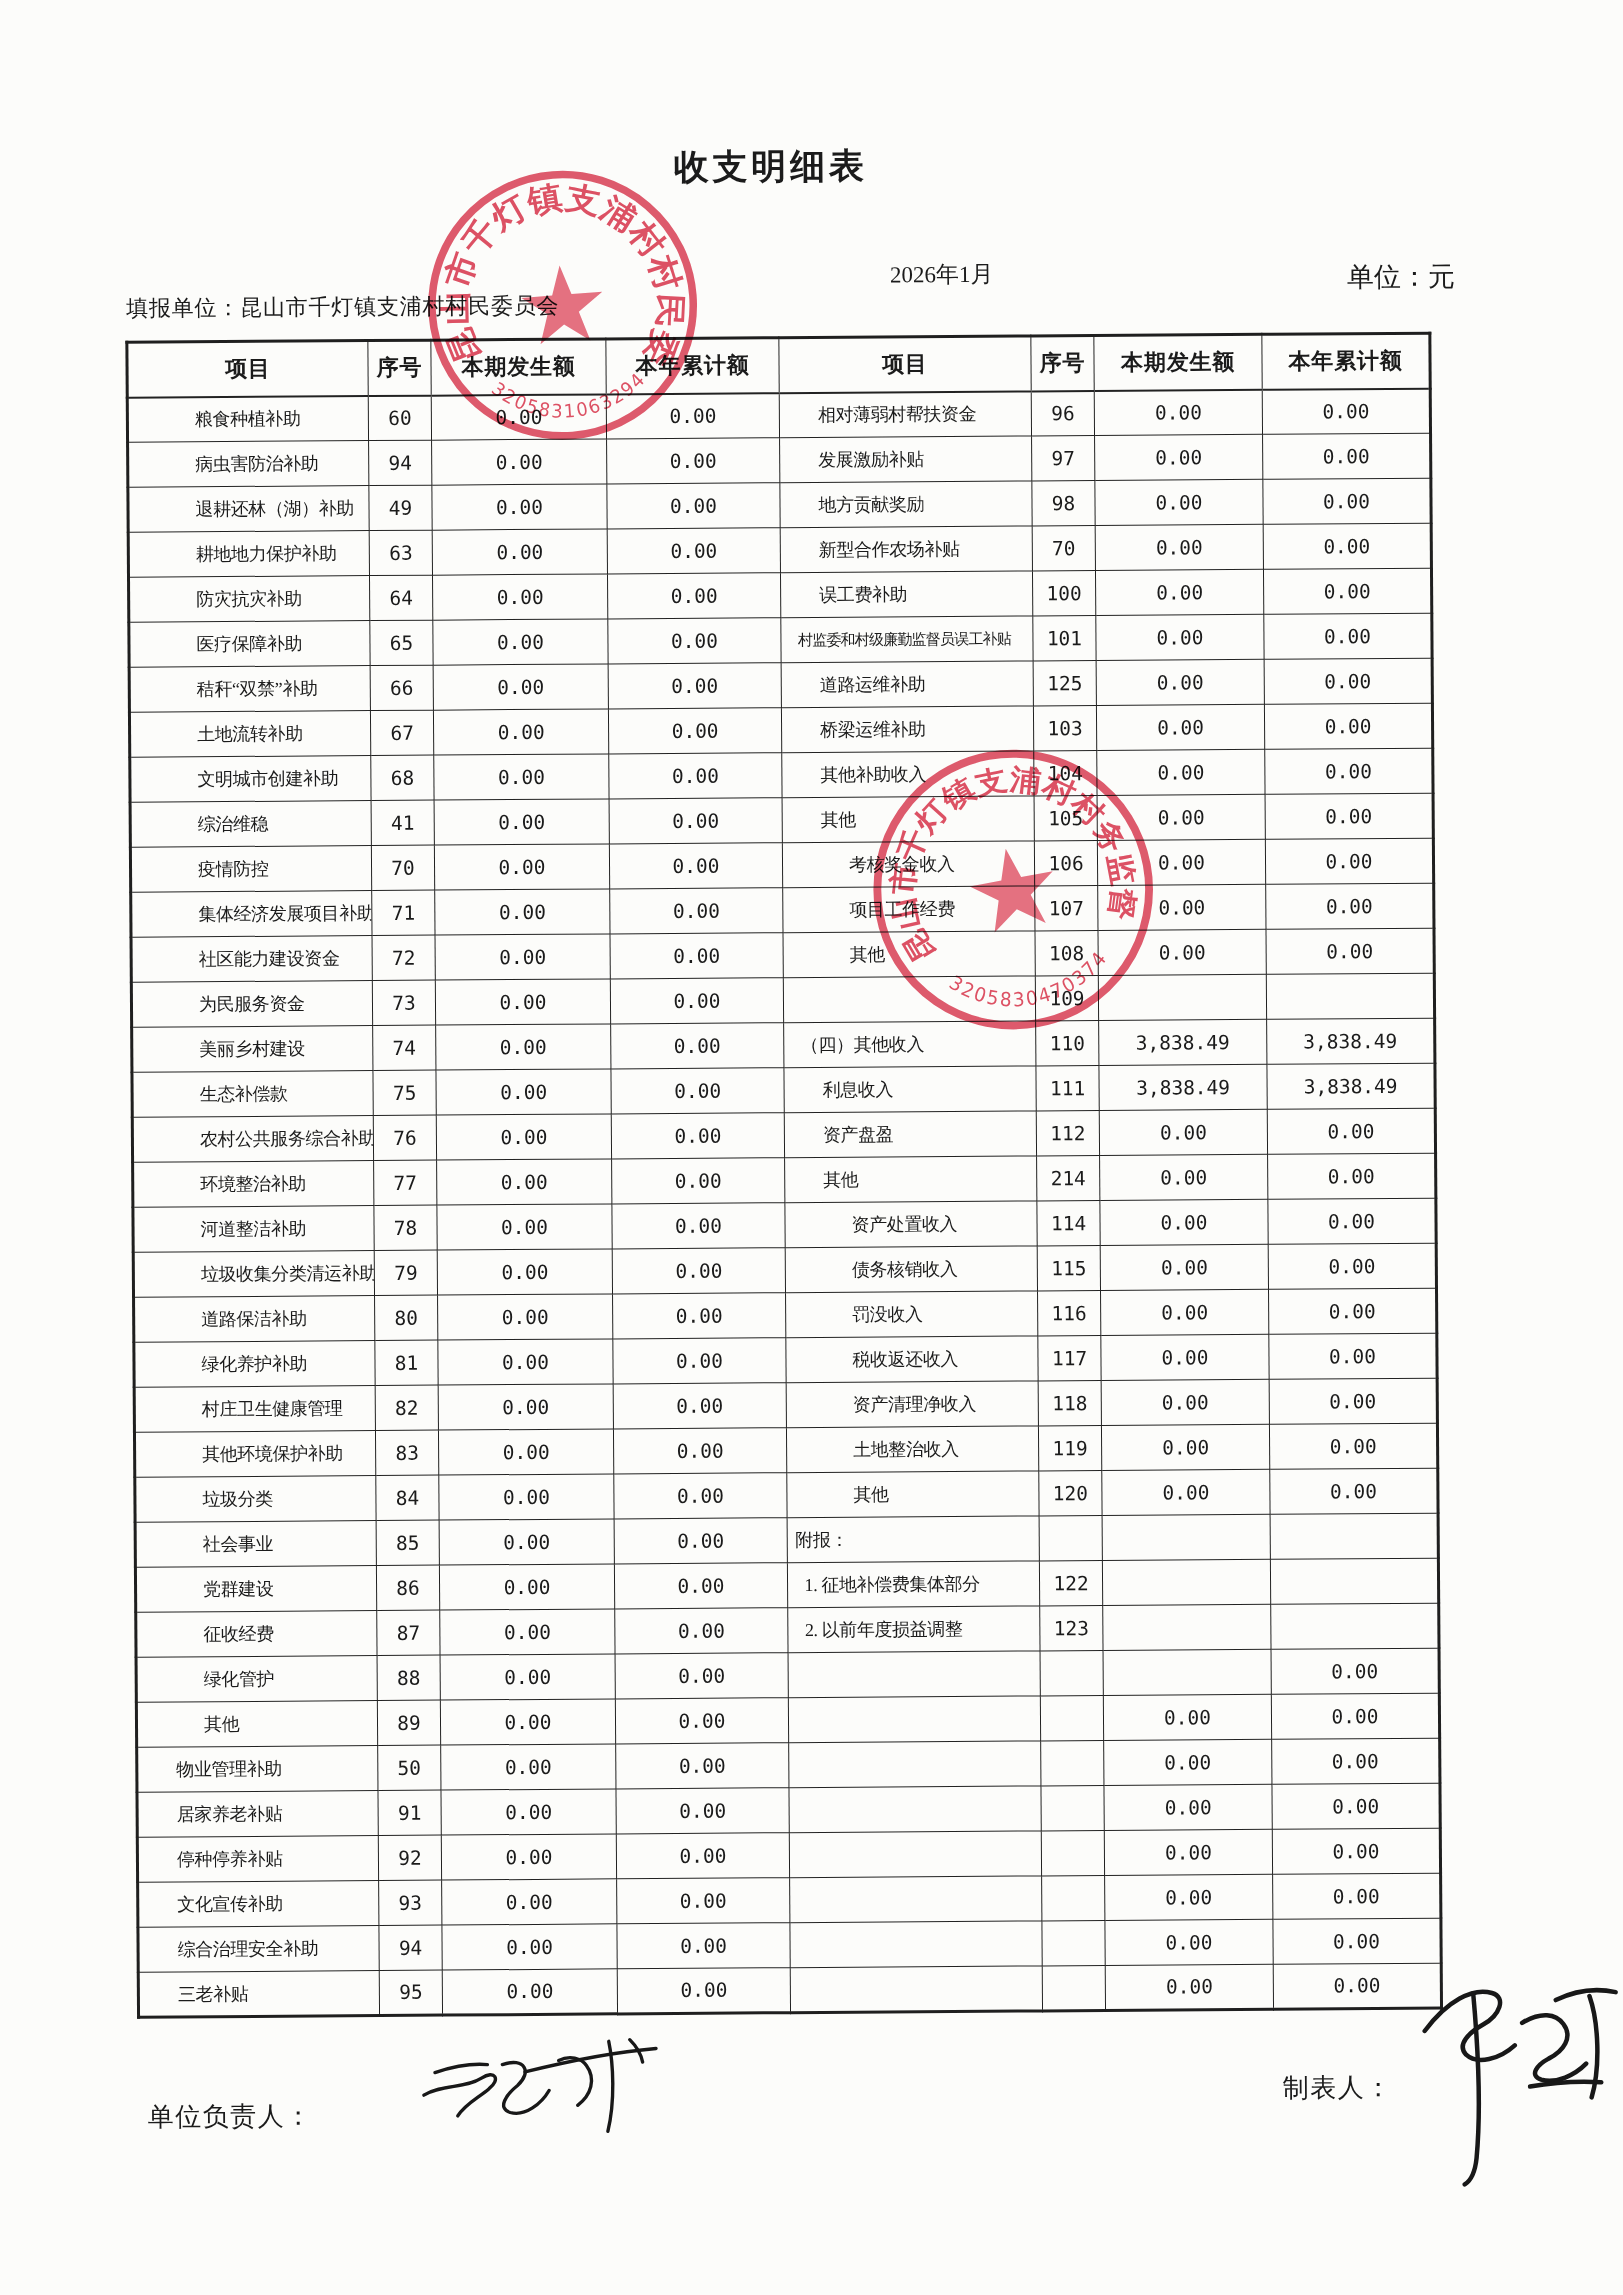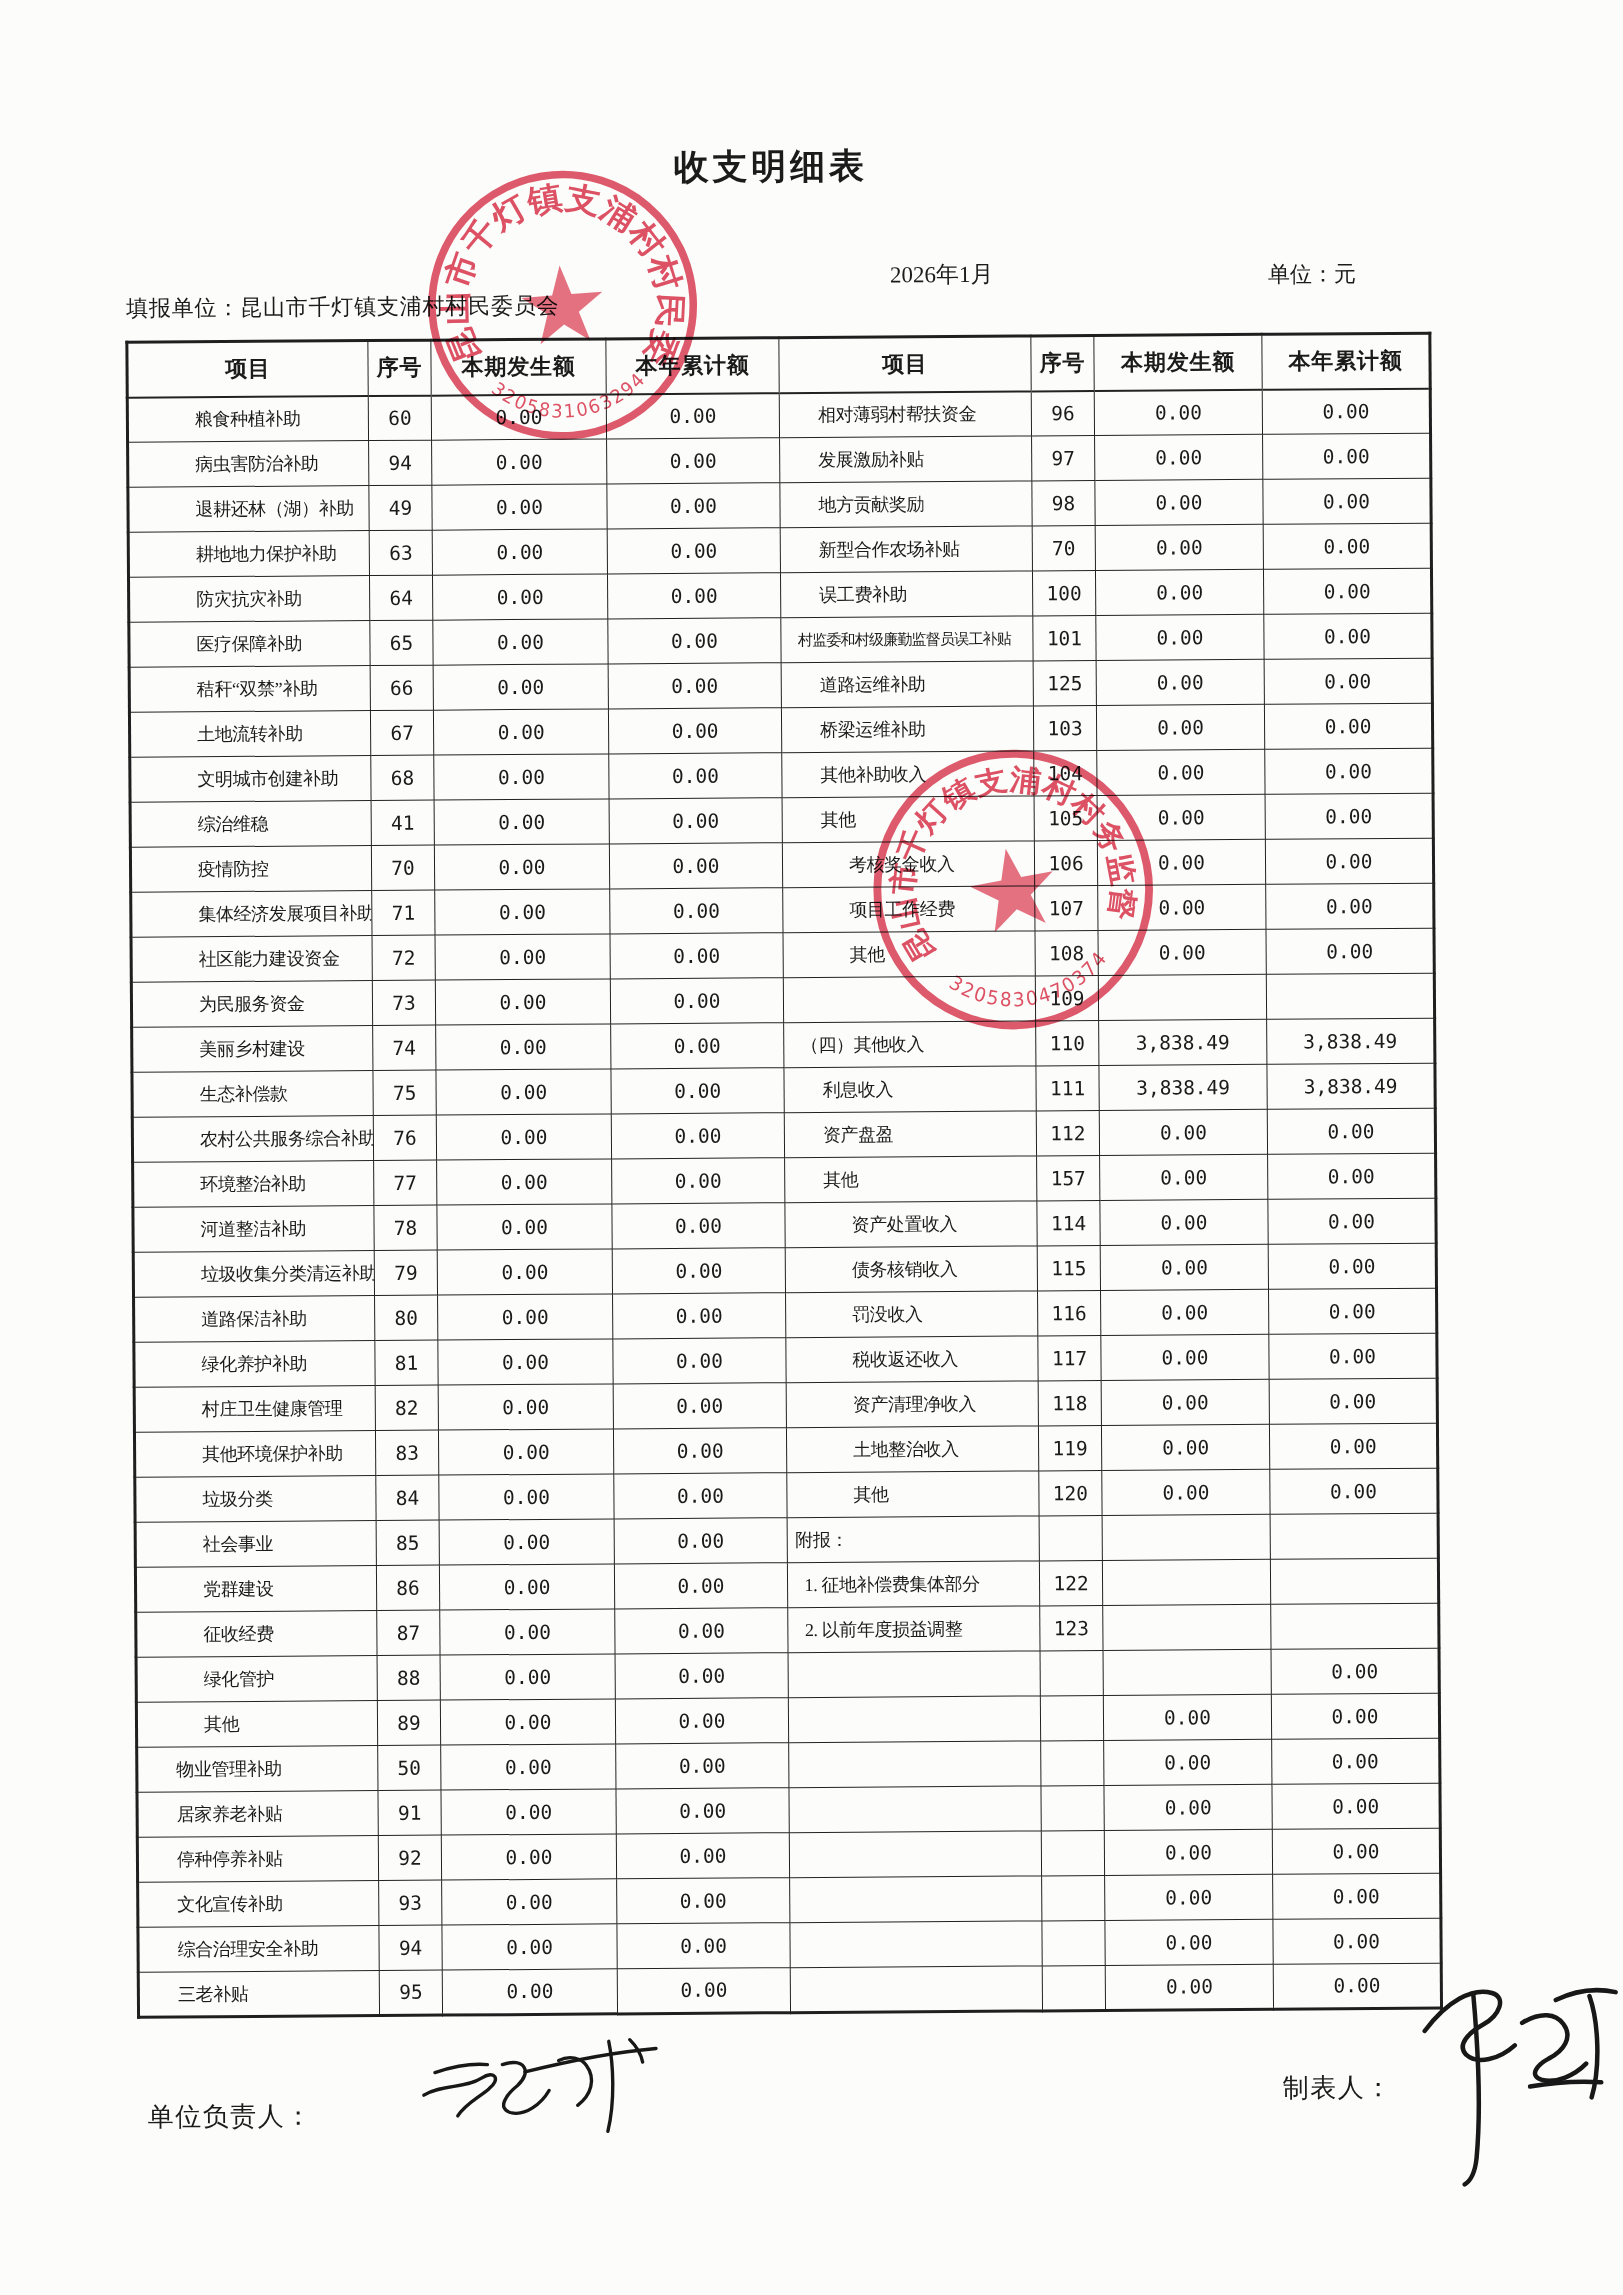--- a/index.html
+++ b/index.html
@@ -7,21 +7,21 @@
     position:relative;width:1623px;height:2295px;background:#fcfcfa;
     overflow:hidden;font-family:"Liberation Serif","DejaVu Serif",serif;color:#1b1b1b;
   }
   .tilt{position:absolute;inset:0;transform:rotate(-0.4deg);transform-origin:50% 50%;}
   .page-title{
     position:absolute;left:0;top:143px;width:1555px;text-align:center;
     font-size:35px;font-weight:700;letter-spacing:3.8px;
   }
   .report-unit{position:absolute;left:132px;top:289px;font-size:22px;letter-spacing:0.8px;}
   .period{position:absolute;left:896px;top:260px;font-size:23px;}
-  .unit-label{position:absolute;left:1274px;top:263px;font-size:22px;}
+  .unit-label{position:absolute;left:1353px;top:263px;font-size:27px;}
 
   table.grid{
     position:absolute;left:131px;top:336px;width:1304px;
     border-collapse:collapse;table-layout:fixed;
     border:3px solid #1f1f1f;
   }
   table.grid th,table.grid td{
     border:1.9px solid #222;padding:0;vertical-align:middle;
     overflow:hidden;white-space:nowrap;
   }
@@ -253,21 +253,21 @@
             <td class="num">112</td>
             <td class="num">0.00</td>
             <td class="num">0.00</td>
           </tr>
           <tr>
             <td class="item" style="padding-left: 66px;">环境整治补助</td>
             <td class="num">77</td>
             <td class="num">0.00</td>
             <td class="num">0.00</td>
             <td class="item" style="padding-left: 38px;">其他</td>
-            <td class="num">157</td>
+            <td class="num">214</td>
             <td class="num">0.00</td>
             <td class="num">0.00</td>
           </tr>
           <tr>
             <td class="item" style="padding-left: 66px;">河道整洁补助</td>
             <td class="num">78</td>
             <td class="num">0.00</td>
             <td class="num">0.00</td>
             <td class="item" style="padding-left: 66px;">资产处置收入</td>
             <td class="num">114</td>

